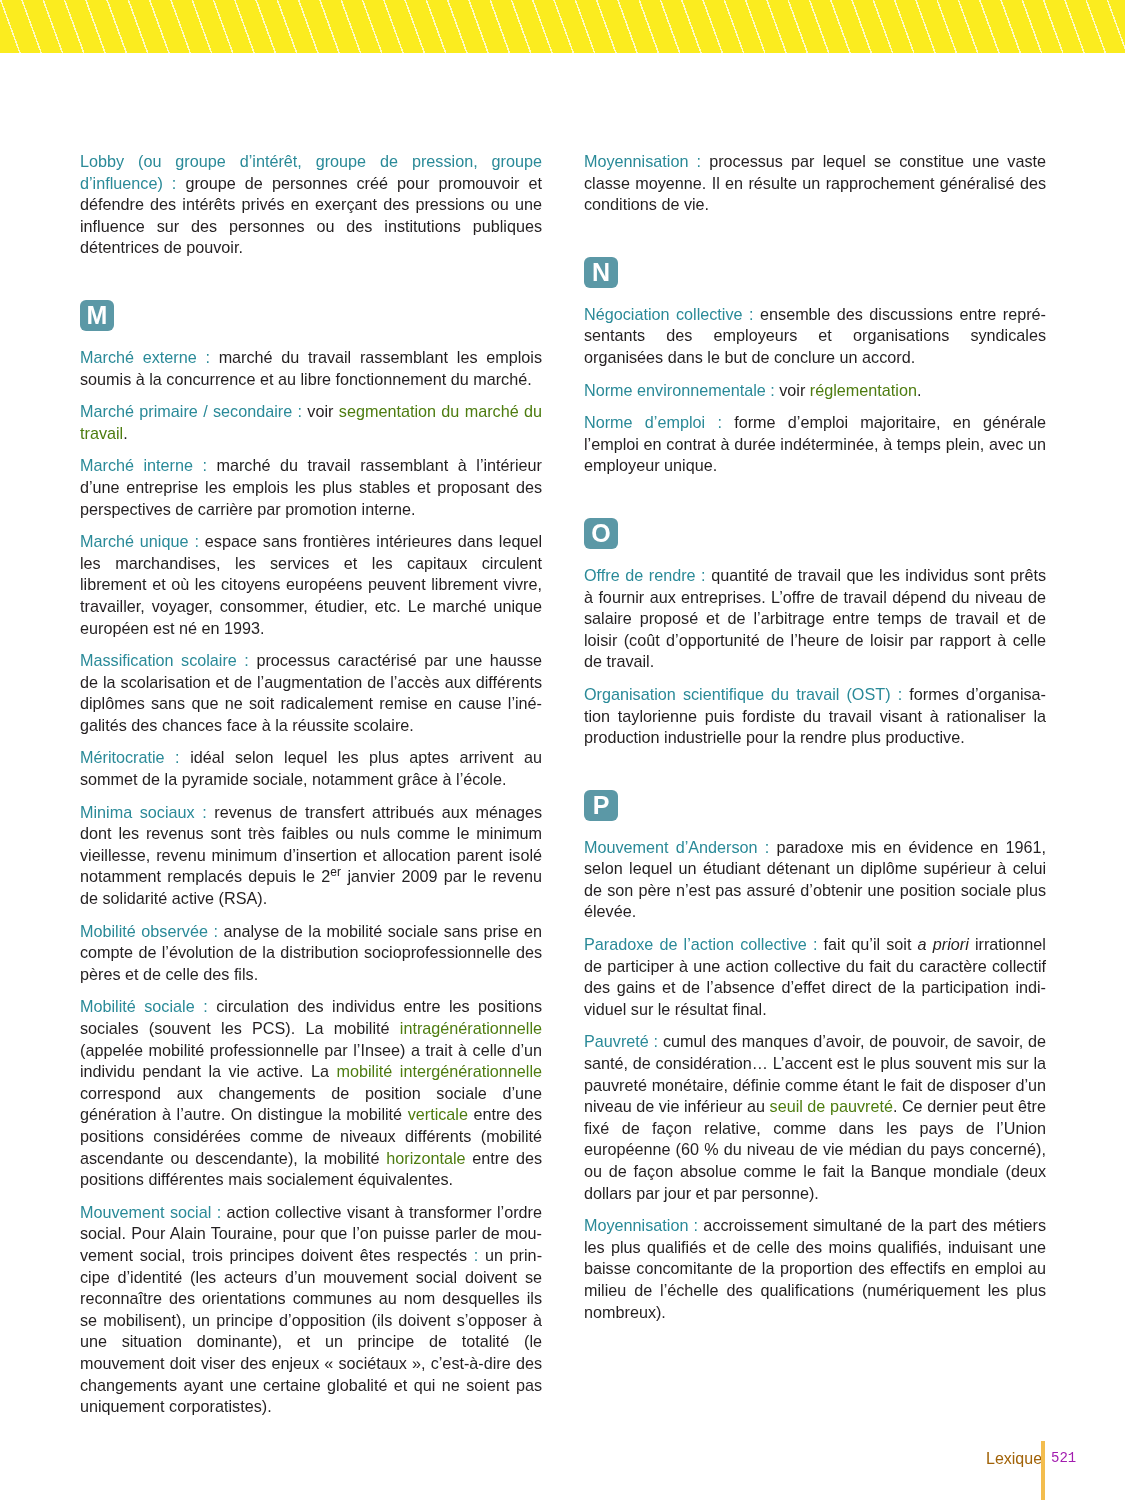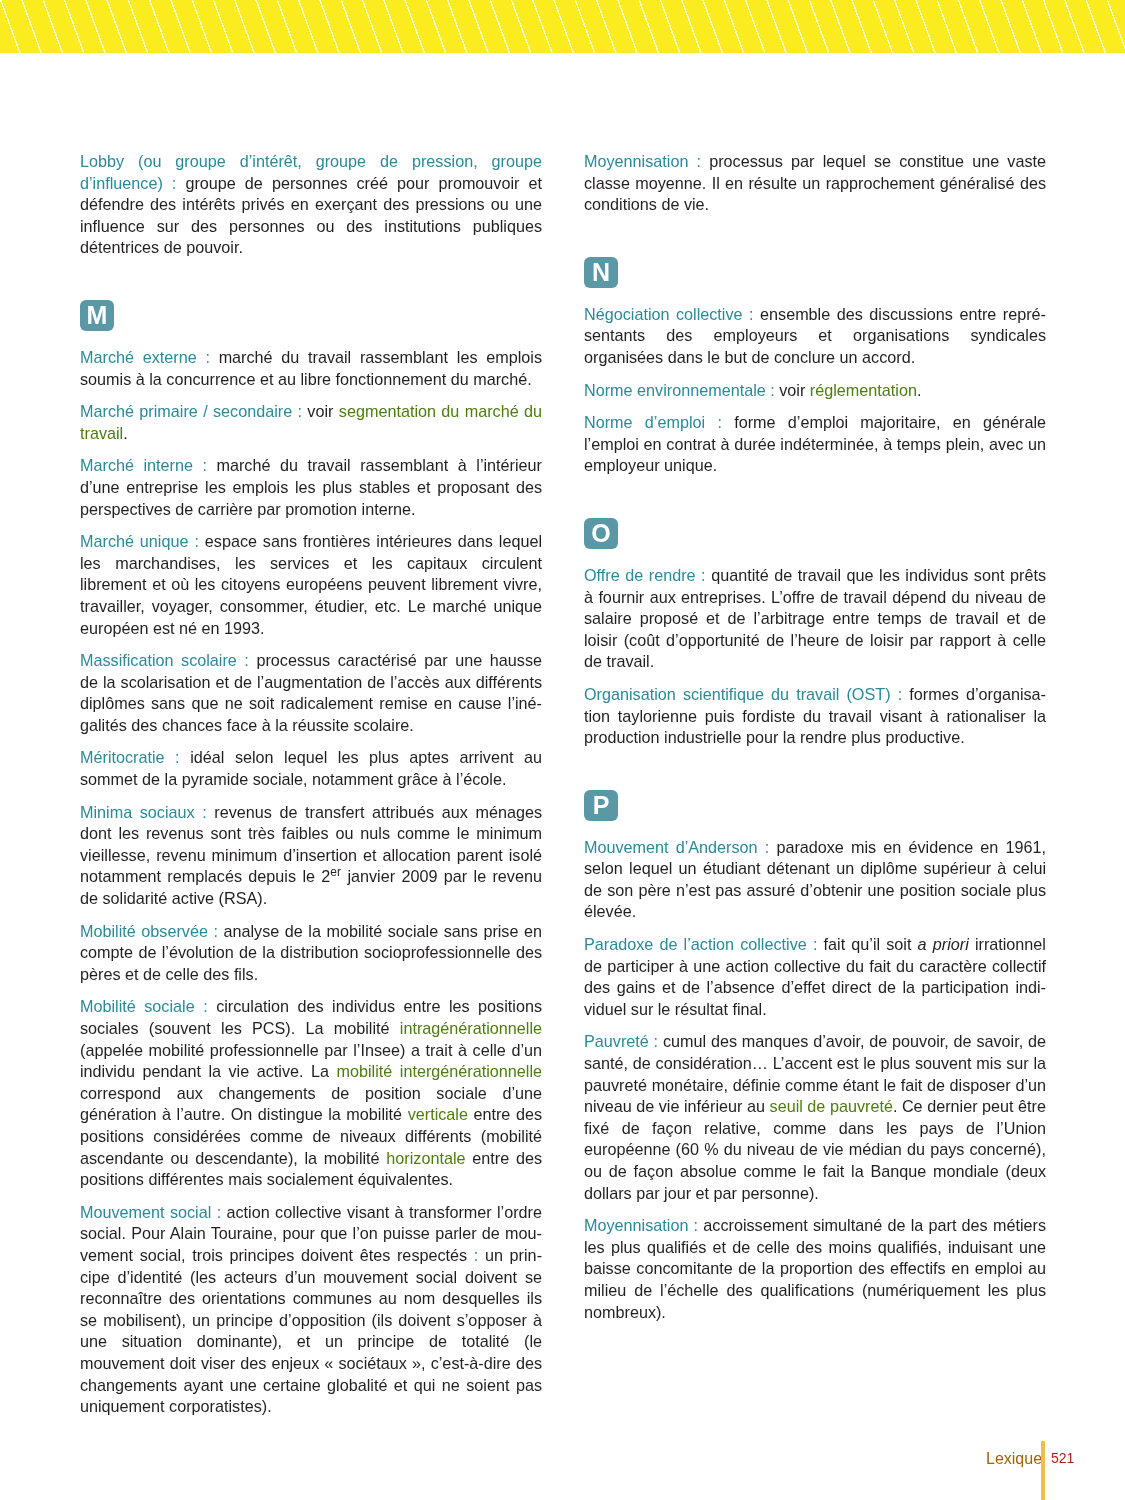--- a/index.html
+++ b/index.html
@@ -32,21 +32,21 @@
     line-height:31px; text-align:center; margin:30px 0 16px 0;
   }
   sup { font-size:12px; line-height:0; vertical-align:6px; }
   .footer-label {
     position:absolute; left:968px; top:1450px; font-size:16px; color:#a16207;margin-left:18px;
   }
   .footer-bar {
     position:absolute; left:1041px; top:1441px; width:4px; height:59px; background:#f3bd4e;
   }
   .footer-page {
-    position:absolute; left:1051px; top:1450px; font-size:14px; color:#b91c1c;
+    position:absolute; left:1051px; top:1450px; font-size:14px; color:#a21caf;font-family:Liberation Mono, monospace;
   }
 </style>
 </head>
 <body>
 
 <div class="top-band"></div>
 
 <div class="col col-left">
   <p class="entry"><span class="term">Lobby (ou groupe d’intérêt, groupe de pression, groupe d’influence)</span><span class="colon"> : </span><span>groupe de personnes créé pour promouvoir et défendre des intérêts privés en exerçant des pressions ou une influence sur des personnes ou des institutions publiques détentrices de pouvoir.</span></p>
 

